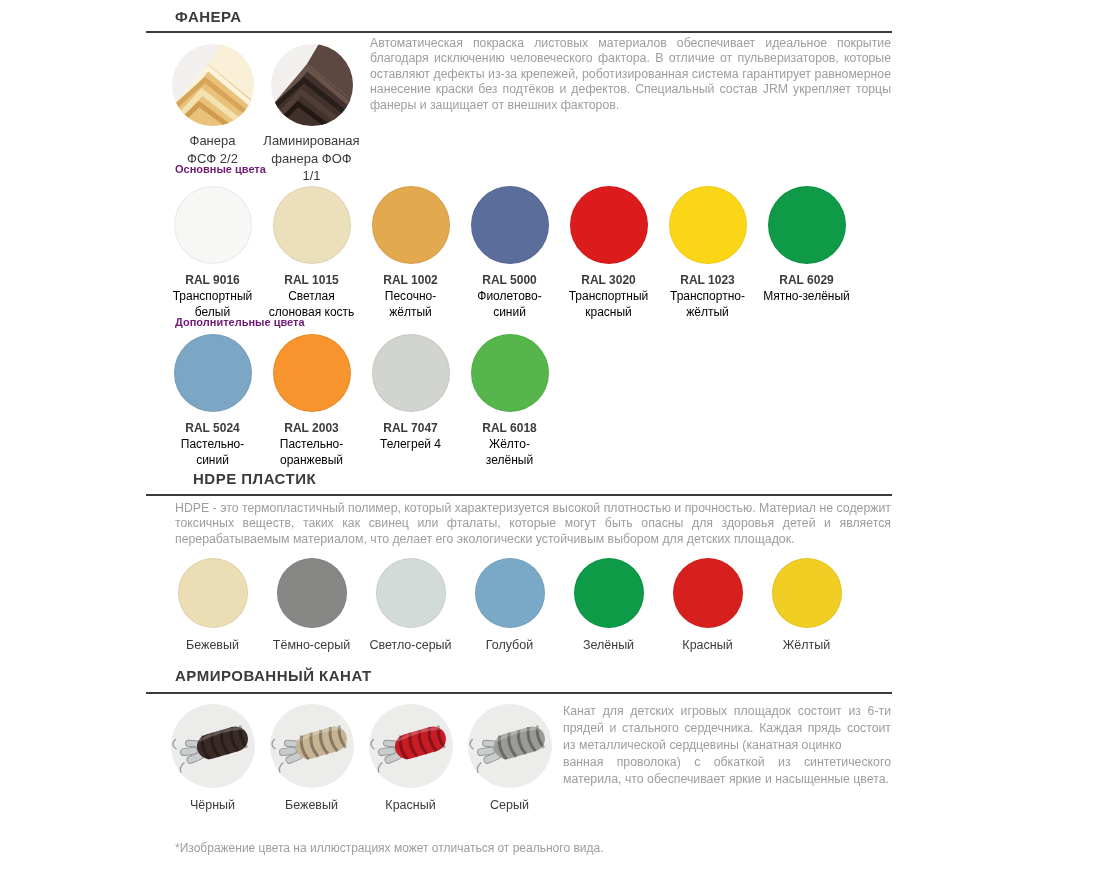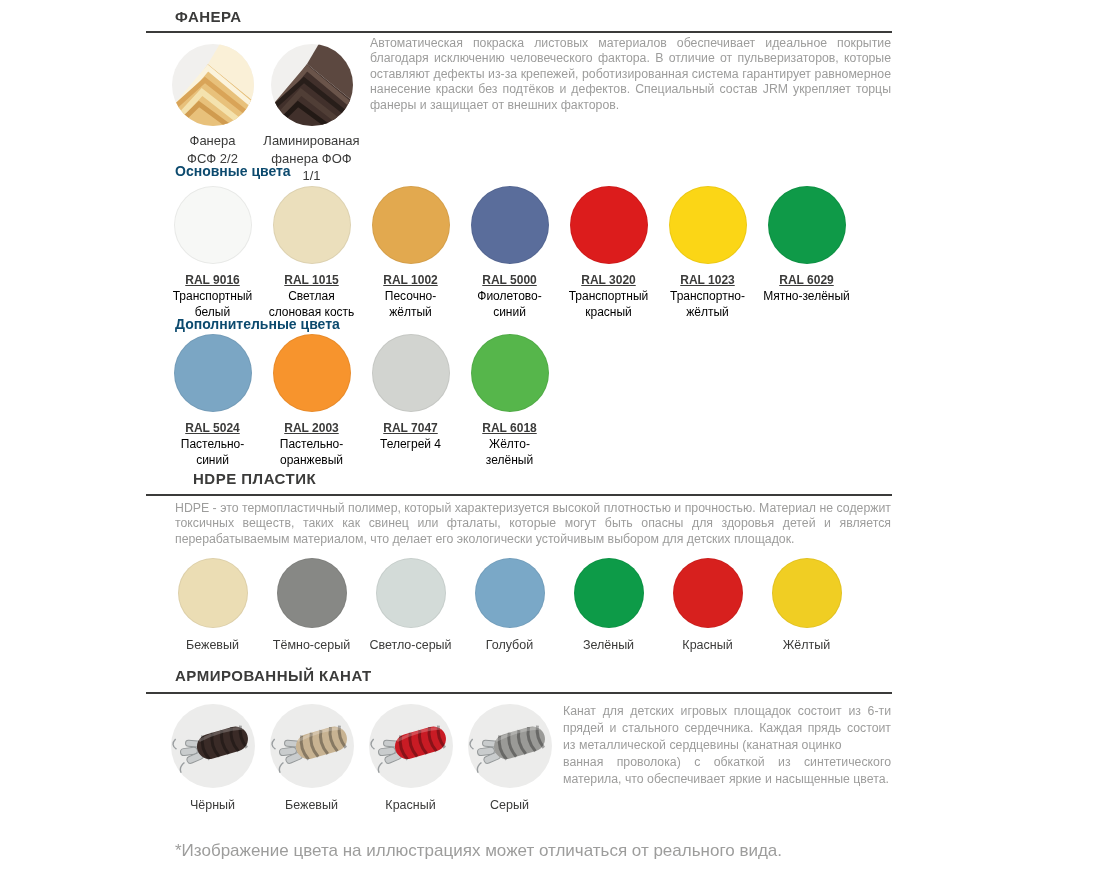--- a/index.html
+++ b/index.html
@@ -8,37 +8,37 @@
   .sec-title{position:absolute;margin:0;font-size:15px;font-weight:700;letter-spacing:.5px;color:#3B3B3A;}
   .t1{left:175px;top:8px;}
   .t2{left:193px;top:470px;}
   .t3{left:175px;top:667px;text-align:center;}
   .rule{position:absolute;left:146px;width:746px;height:2px;background:#3B3B3A;}
   .l1{top:31px;} .l2{top:494px;} .l3{top:692px;}
   .para{position:absolute;margin:0;font-size:12.3px;line-height:15.4px;color:#9D9D9C;text-align:justify;}
   .p1{left:370px;top:36px;width:521px;}
   .p2{left:175px;top:501px;width:716px;}
   .p3{left:563px;top:703px;width:328px;line-height:17px;white-space:pre-line;}
-  .sub{position:absolute;left:175px;margin:0;font-size:14px;font-weight:600;color:#0c4a6e;}
+  .sub{position:absolute;left:175px;margin:0;font-size:11px;font-weight:600;color:#701a75;}
   .s1{top:163px;} .s2{top:316px;}
   .row{position:absolute;left:163px;display:flex;}
   .r-ptypes{top:44px;}
   .r-main{top:186px;}
   .r-extra{top:334px;}
   .r-hdpe{top:558px;}
   .r-rope{top:704px;}
   .colm{width:99px;display:flex;flex-direction:column;align-items:center;}
   .circle{border-radius:50%;box-shadow:inset 0 0 0 1px rgba(0,0,0,.06);}
   .c78{width:78px;height:78px;}
   .c70{width:70px;height:70px;}
-  .code{margin-top:9px;font-size:12px;font-weight:700;color:#3B3B3A;text-align:center;line-height:1.2;text-decoration:underline;}
+  .code{margin-top:9px;font-size:12px;font-weight:700;color:#3B3B3A;text-align:center;line-height:1.2;}
   .cname{margin-top:2px;font-size:12px;color:#000000;text-align:center;white-space:pre-line;line-height:1.3;}
   .hlabel{margin-top:10px;font-size:12.5px;color:#3B3B3A;}
   .ptype-label{margin-top:6px;font-size:13px;color:#3B3B3A;text-align:center;white-space:pre-line;line-height:1.35;}
-  .foot{position:absolute;left:175px;top:841px;margin:0;font-size:17px;color:#9D9D9C;}
+  .foot{position:absolute;left:175px;top:841px;margin:0;font-size:12px;color:#9D9D9C;}
   .iconwrap{line-height:0;}
 </style>
 </head>
 <body>
 
 <div class="page">
 
   <h1 class="sec-title t1">ФАНЕРА</h1>
   <div class="rule l1"></div>
 

